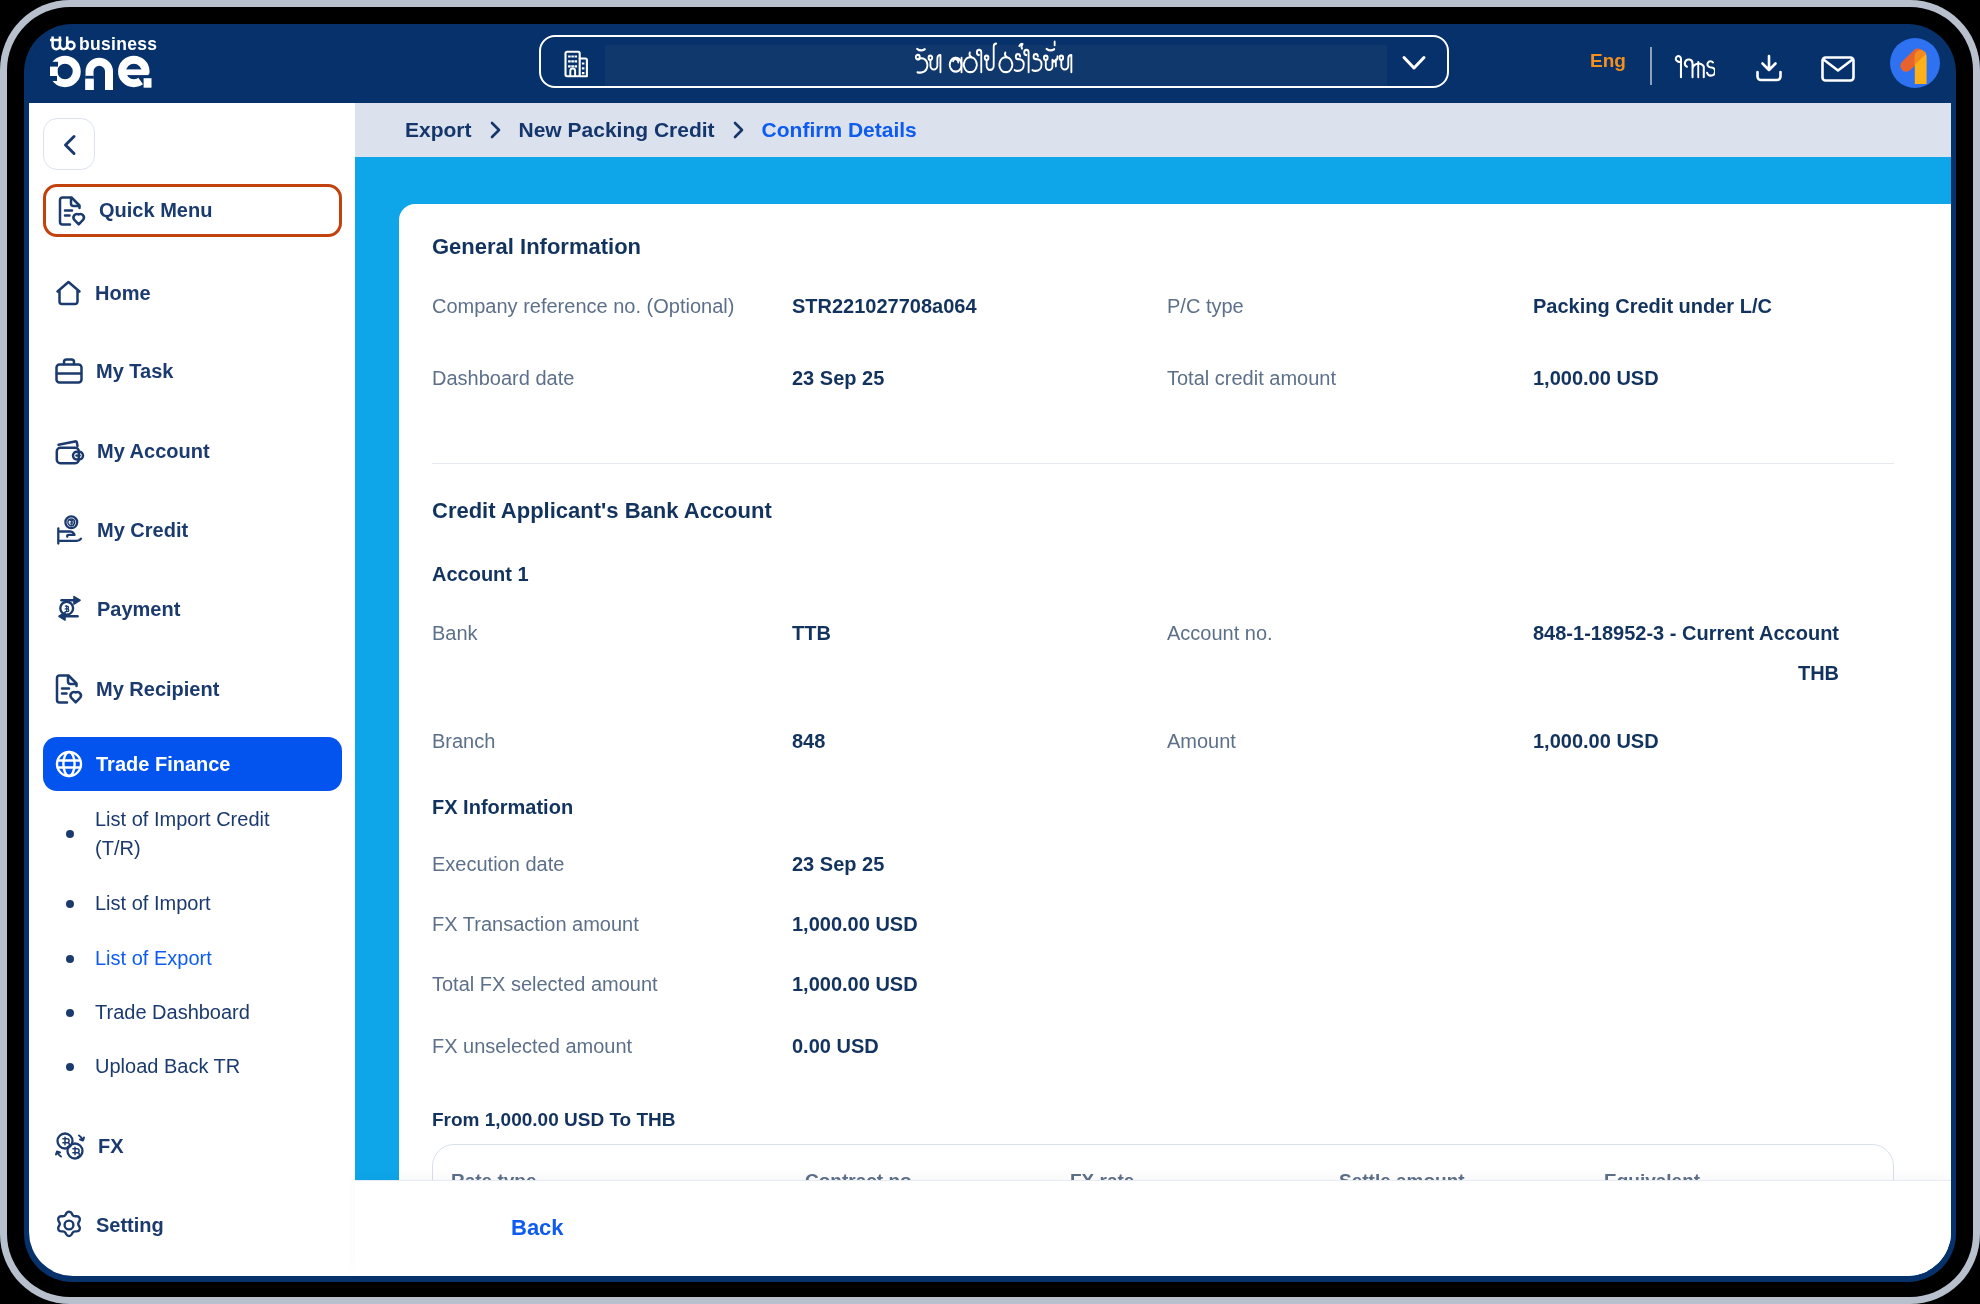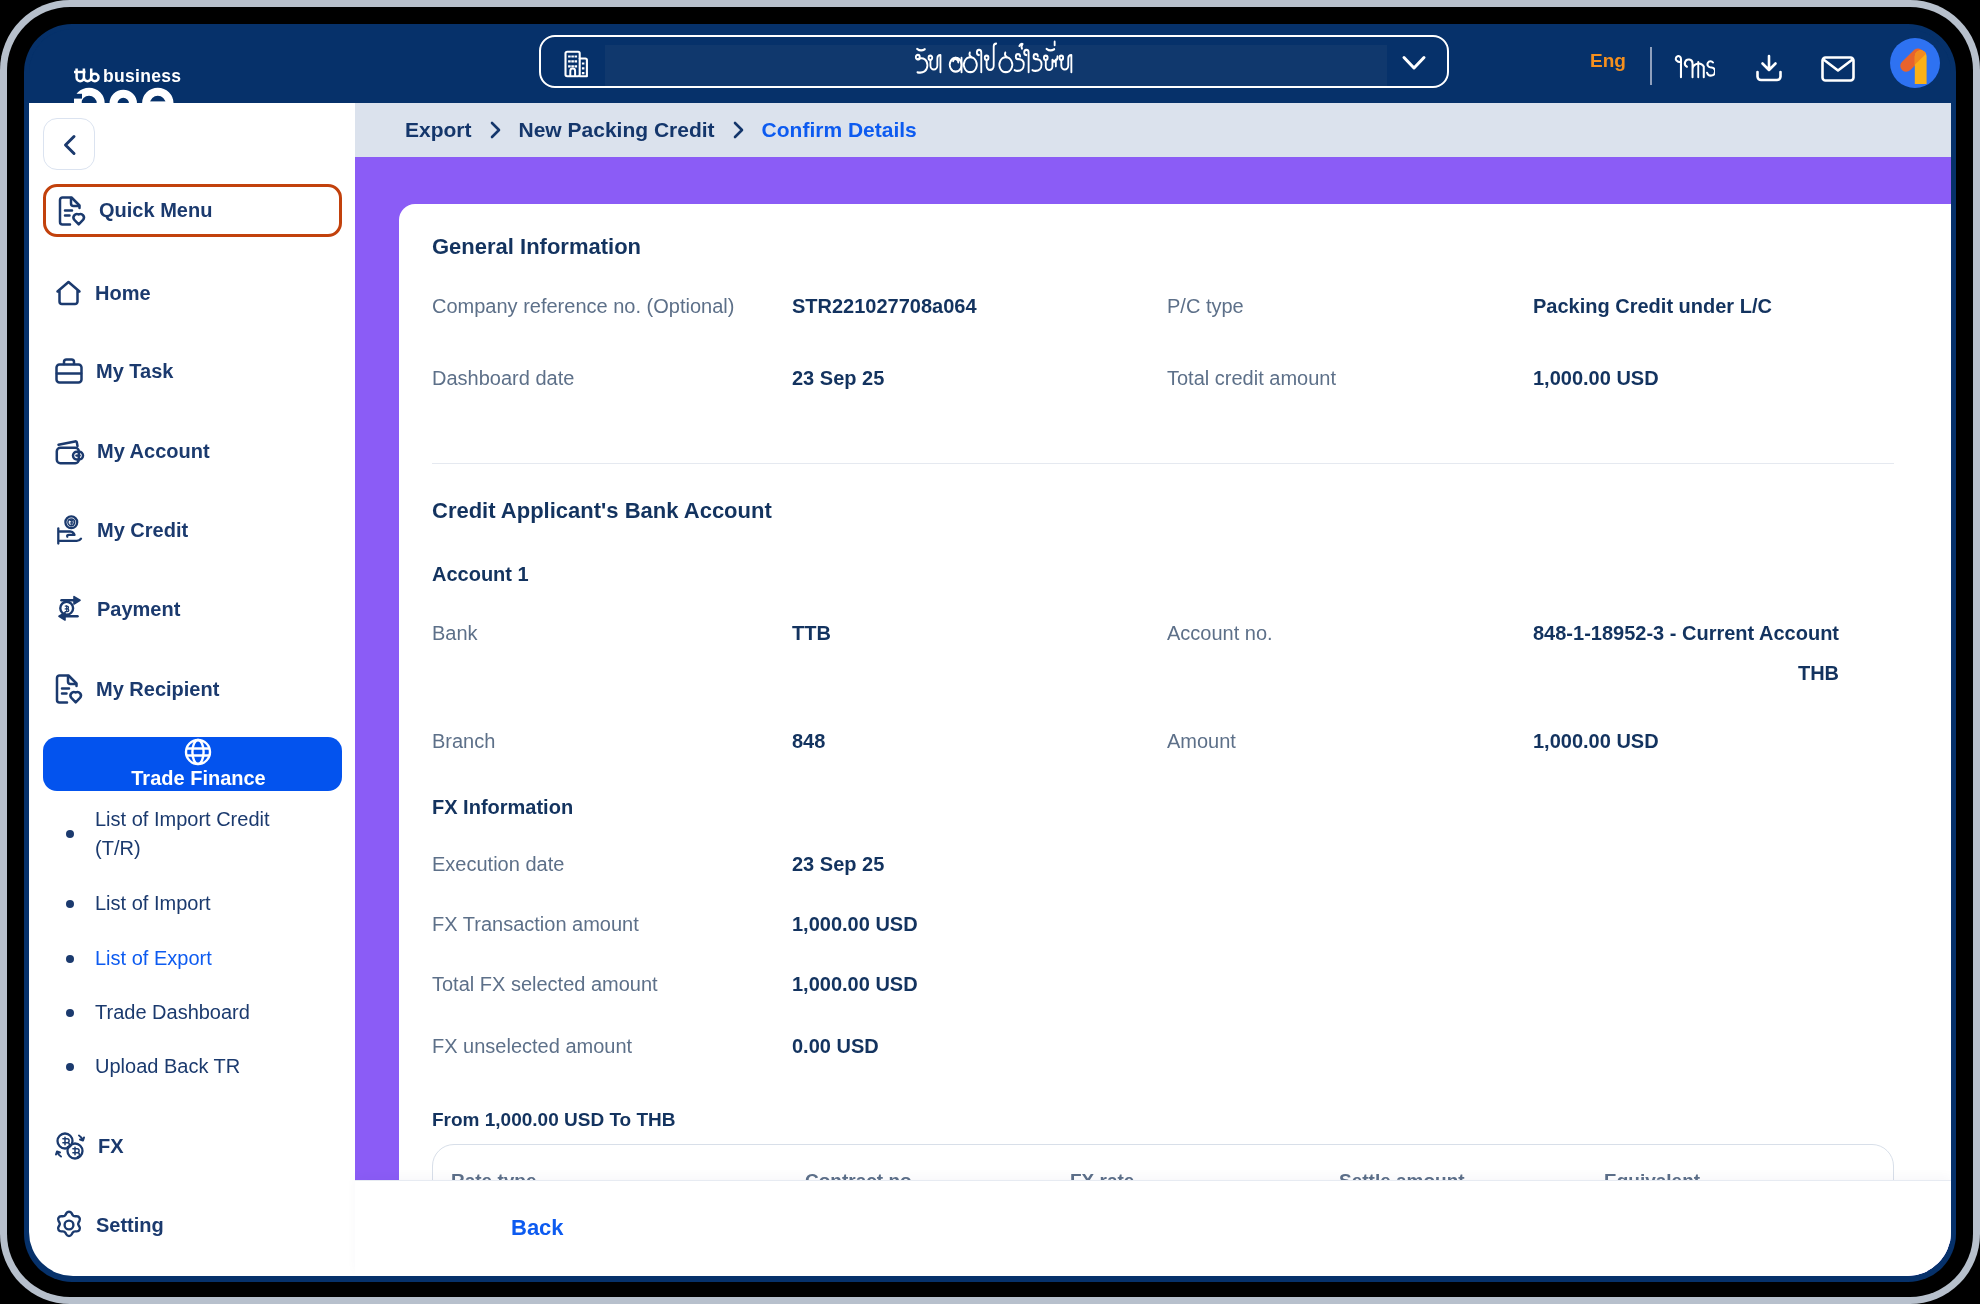--- a/index.html
+++ b/index.html
@@ -8,21 +8,21 @@
 .ring { position:absolute; left:0; top:0; width:1980px; height:1304px;
   background:#b7c0cc; border-radius:70px; }
 .bezel { position:absolute; left:7px; top:7px; width:1966px; height:1290px;
   background:#000; border-radius:63px; }
 .app { position:absolute; left:24px; top:24px; width:1932px; height:1258px;
   background:#06316a; border-radius:48px; }
 .screen { position:absolute; left:5px; top:5px; width:1922px; height:1247px;
   border-radius:44px; overflow:hidden; background:#06316a; }
 
 .header { position:absolute; left:0; top:0; width:1922px; height:74px; background:#06316a; }
-.logo { position:absolute; left:45px; top:7px; color:#14b8a6;margin-top:32px; }
+.logo { position:absolute; left:21px; top:7px; color:#14b8a6; }
 .dropdown { position:absolute; left:510px; top:6px; width:910px; height:53px;
   border:2px solid #fff; border-radius:16px; }
 .ddtext { position:absolute; left:0; top:0; width:100%; height:100%; }
 .chev { position:absolute; right:20px; top:17px; }
 .eng { position:absolute; left:1561px; top:21px; color:#f5901e; font-size:19px; font-weight:bold;}
 .hdiv { position:absolute; left:1621px; top:18px; width:2px; height:38px; background:#8fa0bd; }
 .thai2 { position:absolute; left:1645px; top:24px; }
 
 .body { position:absolute; left:0; top:74px; width:1922px; height:1173px; display:flex; }
 .sidebar { width:326px; background:#fff; position:relative; flex:none; }
@@ -30,23 +30,23 @@
   border:1px solid #dbe3f0; border-radius:14px; }
 .qmenu { position:absolute; left:14px; top:81px; width:299px; height:53px;
   border:3px solid #c2410c; border-radius:14px; display:flex; align-items:center; }
 .mitem { position:absolute; left:25px; display:flex; align-items:center; gap:12px;
   color:#1b3a6e; font-size:20px; font-weight:bold; }
 .sub { position:absolute; left:66px; color:#1b3a6e; font-size:20px; line-height:27px; }
 .sub:before { content:""; position:absolute; left:-29px; top:10px; width:8px; height:8px;
   border-radius:50%; background:#1b3a6e; }
 .sub.two:before { top:25px; }
 .tfbtn { position:absolute; left:14px; top:634px; width:299px; height:54px; background:#0353ee;
-  border-radius:14px; display:flex; align-items:center; color:#fff; font-size:20px; font-weight:bold;flex-direction:column; }
-
-.main { flex:1; background:#8b5cf6; position:relative; }
+  border-radius:14px; display:flex; align-items:center; color:#fff; font-size:20px; font-weight:bold; }
+
+.main { flex:1; background:#0ea5e9; position:relative; }
 .crumbs { position:absolute; left:0; top:0; width:100%; height:54px; background:#dbe2ed;
   display:flex; align-items:center; font-size:21px; font-weight:bold; color:#14366b; }
 .card { position:absolute; left:44px; top:101px; width:1696px; height:1080px;
   background:#fff; border-radius:16px;text-align:right; }
 .lbl { position:absolute; color:#5d7089; font-size:20px; }
 .val { position:absolute; color:#13335f; font-size:20px; font-weight:bold; }
 .sect { position:absolute; left:33px; color:#13335f; font-size:22px; font-weight:bold; }
 .subh { position:absolute; left:33px; color:#13335f; font-size:20px; font-weight:bold; }
 .cdiv { position:absolute; left:33px; width:1462px; height:1px; background:#e5e9f0; }
 .fxtable { position:absolute; left:33px; top:940px; width:1462px; height:130px;

